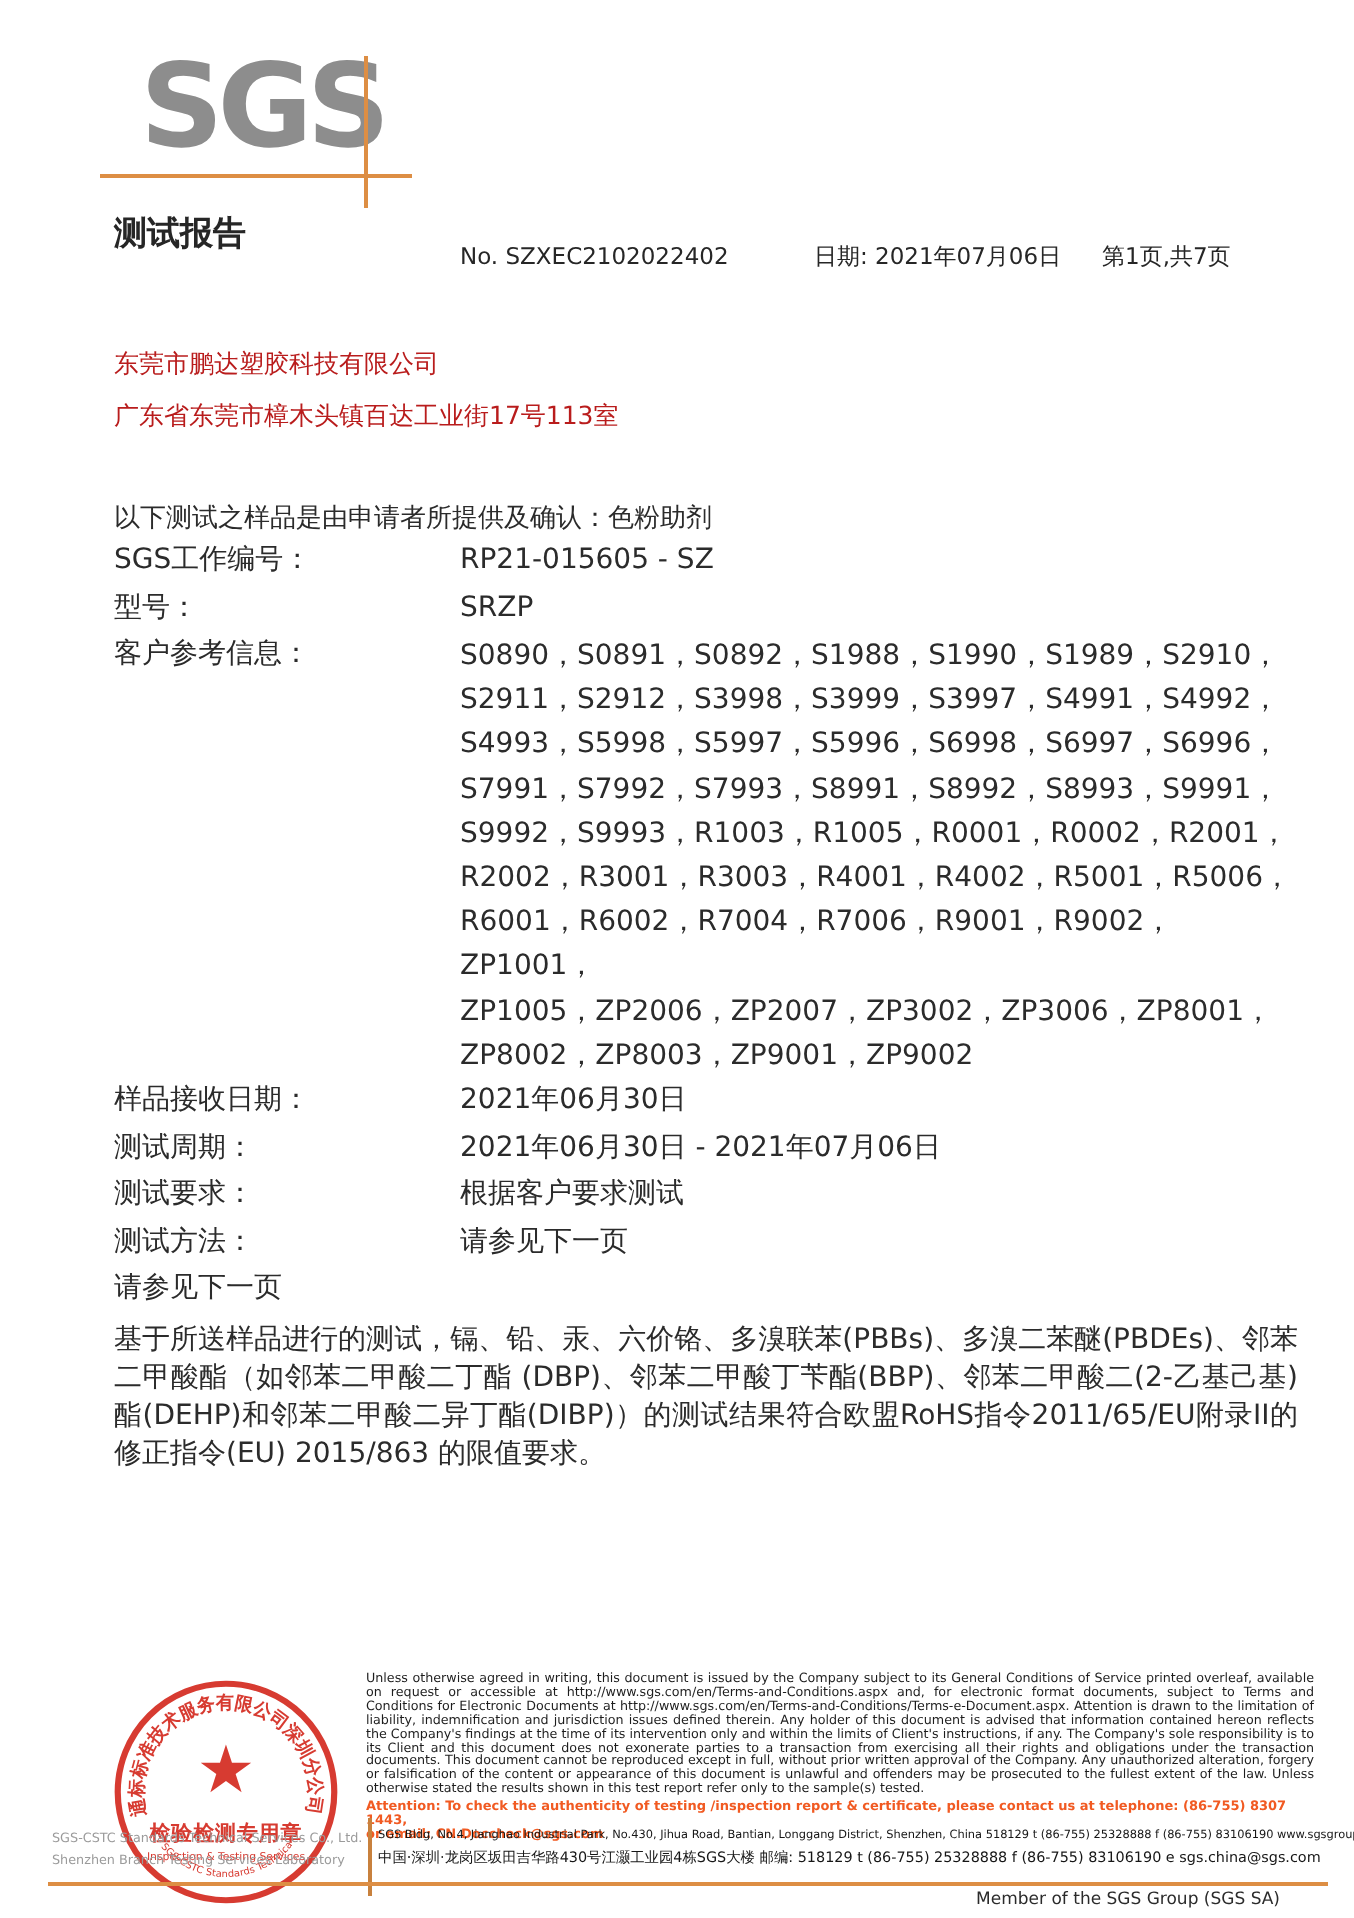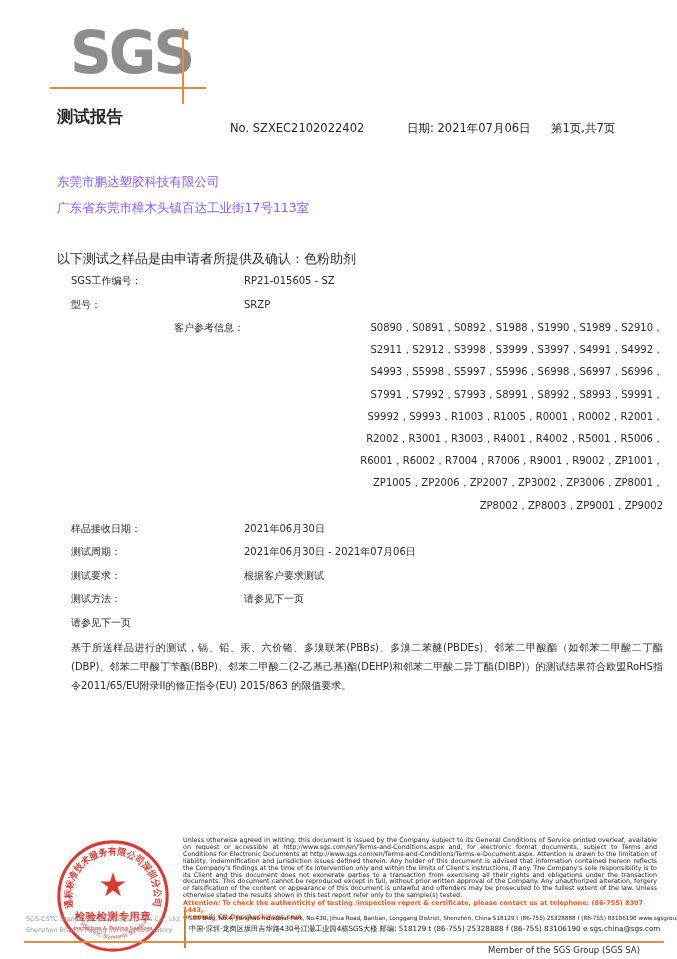--- a/index.html
+++ b/index.html
@@ -12,29 +12,29 @@
     position:absolute;left:70px;top:24px;font-size:58px;font-weight:bold;
     color:#8d8d8d;letter-spacing:-3px;line-height:1;
   }
   .logo-hline{position:absolute;left:50px;top:87px;width:156px;height:2px;background:#dd8e44;}
   .logo-vline{position:absolute;left:182px;top:28px;width:2px;height:76px;background:#dd8e44;}
   .report-title{position:absolute;left:57px;top:106px;font-size:16.5px;font-weight:bold;color:#262626;}
   .report-no{position:absolute;left:230px;top:121px;font-size:11.5px;color:#262626;}
   .report-date{position:absolute;left:407px;top:121px;font-size:11.5px;color:#262626;}
   .report-pages{position:absolute;left:551px;top:121px;font-size:11.5px;color:#262626;}
   
-  .applicant{position:absolute;left:57px;top:169px;font-size:12.5px;line-height:26px;color:#8b5cf6;}
+  .applicant{position:absolute;left:57px;top:169px;font-size:12.5px;line-height:26px;color:#b91c1c;}
   .statement{position:absolute;left:57px;top:250px;font-size:13px;color:#2b2b2b;}
   
-  .fields{position:absolute;left:57px;top:273px;width:592px;font-size:10px;color:#2b2b2b;margin-left:14px;}
+  .fields{position:absolute;left:57px;top:273px;width:592px;font-size:14px;color:#2b2b2b;}
   .field-row{display:flex;align-items:flex-start;margin-bottom:8px;}
   .field-label{width:173px;flex:none;line-height:15.5px;}
   .field-value{flex:1;line-height:15.5px;white-space:pre-line;}
   .codes .field-value{line-height:22.2px;margin-top:-3px;}
-  .codes{margin-bottom:4px;text-align:right;}
+  .codes{margin-bottom:4px;}
   .conclusion .field-value{line-height:19px;text-align:justify;}
   
   .disclaimer{
     position:absolute;left:183px;top:837px;width:474px;font-size:6.35px;line-height:6.9px;
     color:#1d1d1d;text-align:justify;
   }
   .attention{
     position:absolute;left:183px;top:900px;width:480px;font-size:6.5px;line-height:7px;
     font-weight:bold;color:#f15a22;white-space:pre-line;
   }

